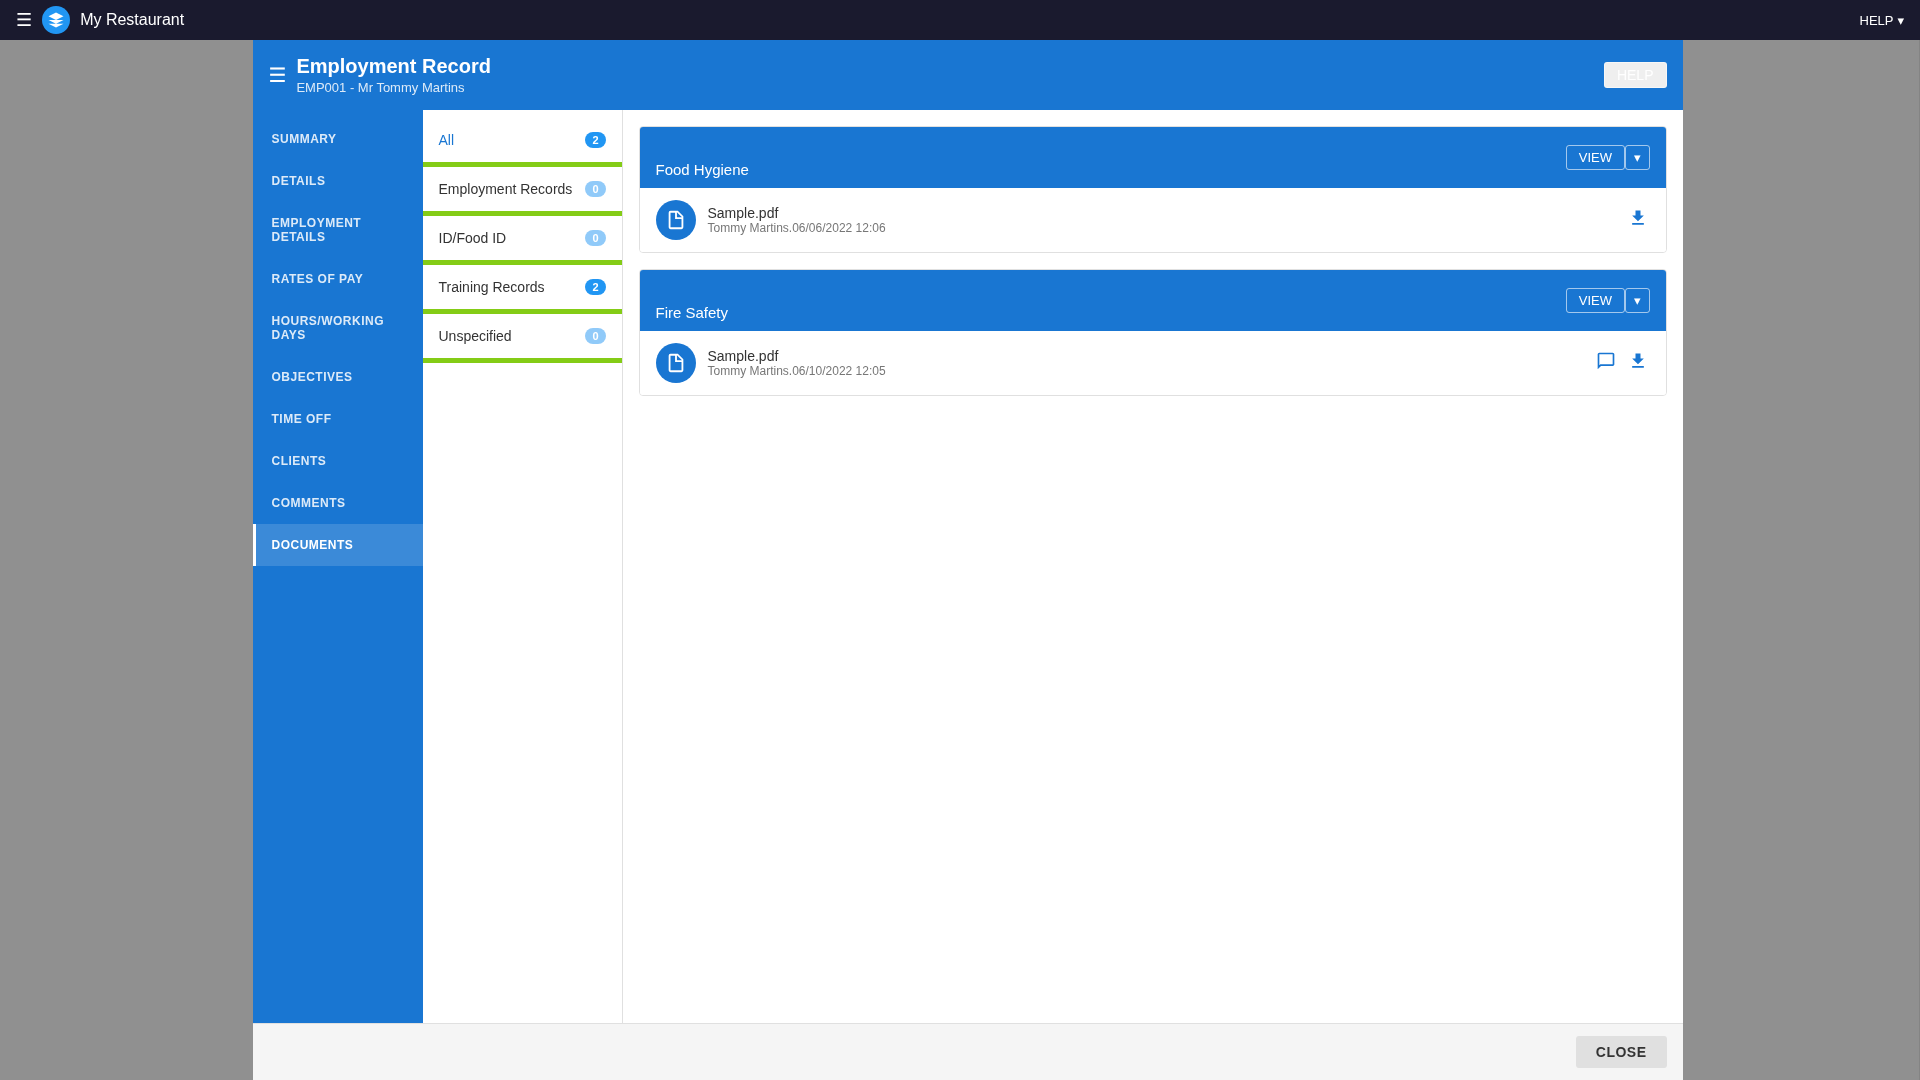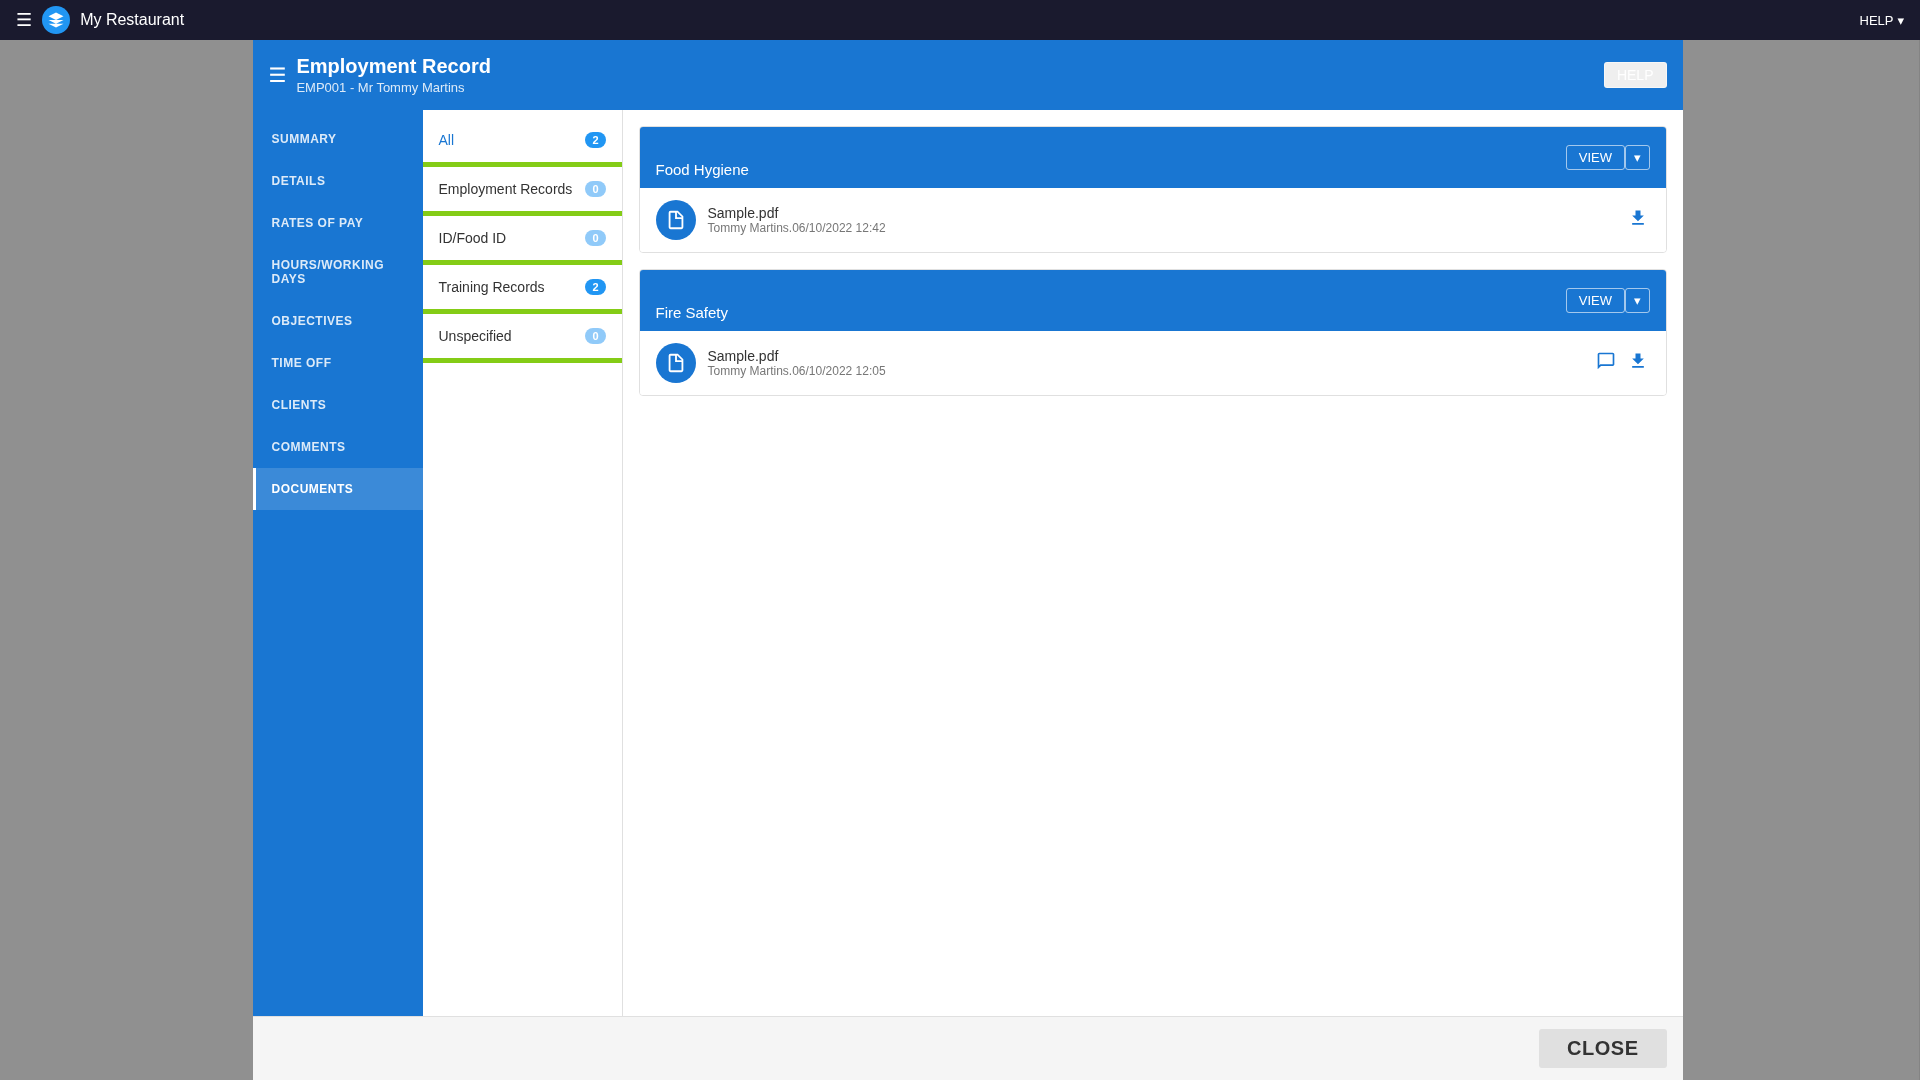--- a/index.html
+++ b/index.html
@@ -231,22 +231,22 @@
       background: #f5f5f5;
       padding: 12px 16px;
       display: flex;
       justify-content: flex-end;
       border-top: 1px solid #e0e0e0;
     }
     .btn-close {
       background: #e0e0e0;
       color: #333;
       border: none;
-      padding: 8px 28px;
-      font-size: 20px;
+      padding: 8px 20px;
+      font-size: 14px;
       font-weight: 600;
       cursor: pointer;
       border-radius: 3px;
       letter-spacing: 0.5px;
     }
 
     .content-panels {
       display: flex;
       flex: 1;
       overflow: hidden;
@@ -291,20 +291,21 @@
     </div>
     <button class="modal-header-help">HELP</button>
   </div>
 
   <div class="modal-body">
 
     <nav class="sidebar-nav">
 
     <div class="sidebar-nav-item">SUMMARY</div>
         <div class="sidebar-nav-item">DETAILS</div>
+        <div class="sidebar-nav-item">EMPLOYMENT DETAILS</div>
         <div class="sidebar-nav-item">RATES OF PAY</div>
         <div class="sidebar-nav-item">HOURS/WORKING DAYS</div>
         <div class="sidebar-nav-item">OBJECTIVES</div>
         <div class="sidebar-nav-item">TIME OFF</div>
         <div class="sidebar-nav-item">CLIENTS</div>
         <div class="sidebar-nav-item">COMMENTS</div>
         <div class="sidebar-nav-item active">DOCUMENTS</div>
       </nav>
 
     <div class="content-panels">
@@ -344,21 +345,21 @@
               </div>
             </div>
             <div class="doc-item">
               <div class="doc-icon">
                 <svg viewBox="0 0 24 24">
                   <path d="M14 2H6a2 2 0 0 0-2 2v16a2 2 0 0 0 2 2h12a2 2 0 0 0 2-2V8l-6-6zm-1 1.5L18.5 9H13V3.5zM6 4h5v7h7v9H6V4z"></path>
                 </svg>
               </div>
               <div class="doc-info">
                 <div class="doc-name">Sample.pdf</div>
-                <div class="doc-meta">Tommy Martins.06/10/2022 12:42</div>
+                <div class="doc-meta">Tommy Martins.06/06/2022 12:06</div>
               </div>
               <div class="doc-actions">
                 <button class="doc-action-btn"><svg width="20" height="20" viewBox="0 0 24 24" fill="#1976d2">
                     <path d="M19 9h-4V3H9v6H5l7 7 7-7zM5 18v2h14v-2H5z"></path>
                   </svg></button>
               </div>
             </div>
           </div>
           <div class="doc-category">
             <div class="doc-category-header">

